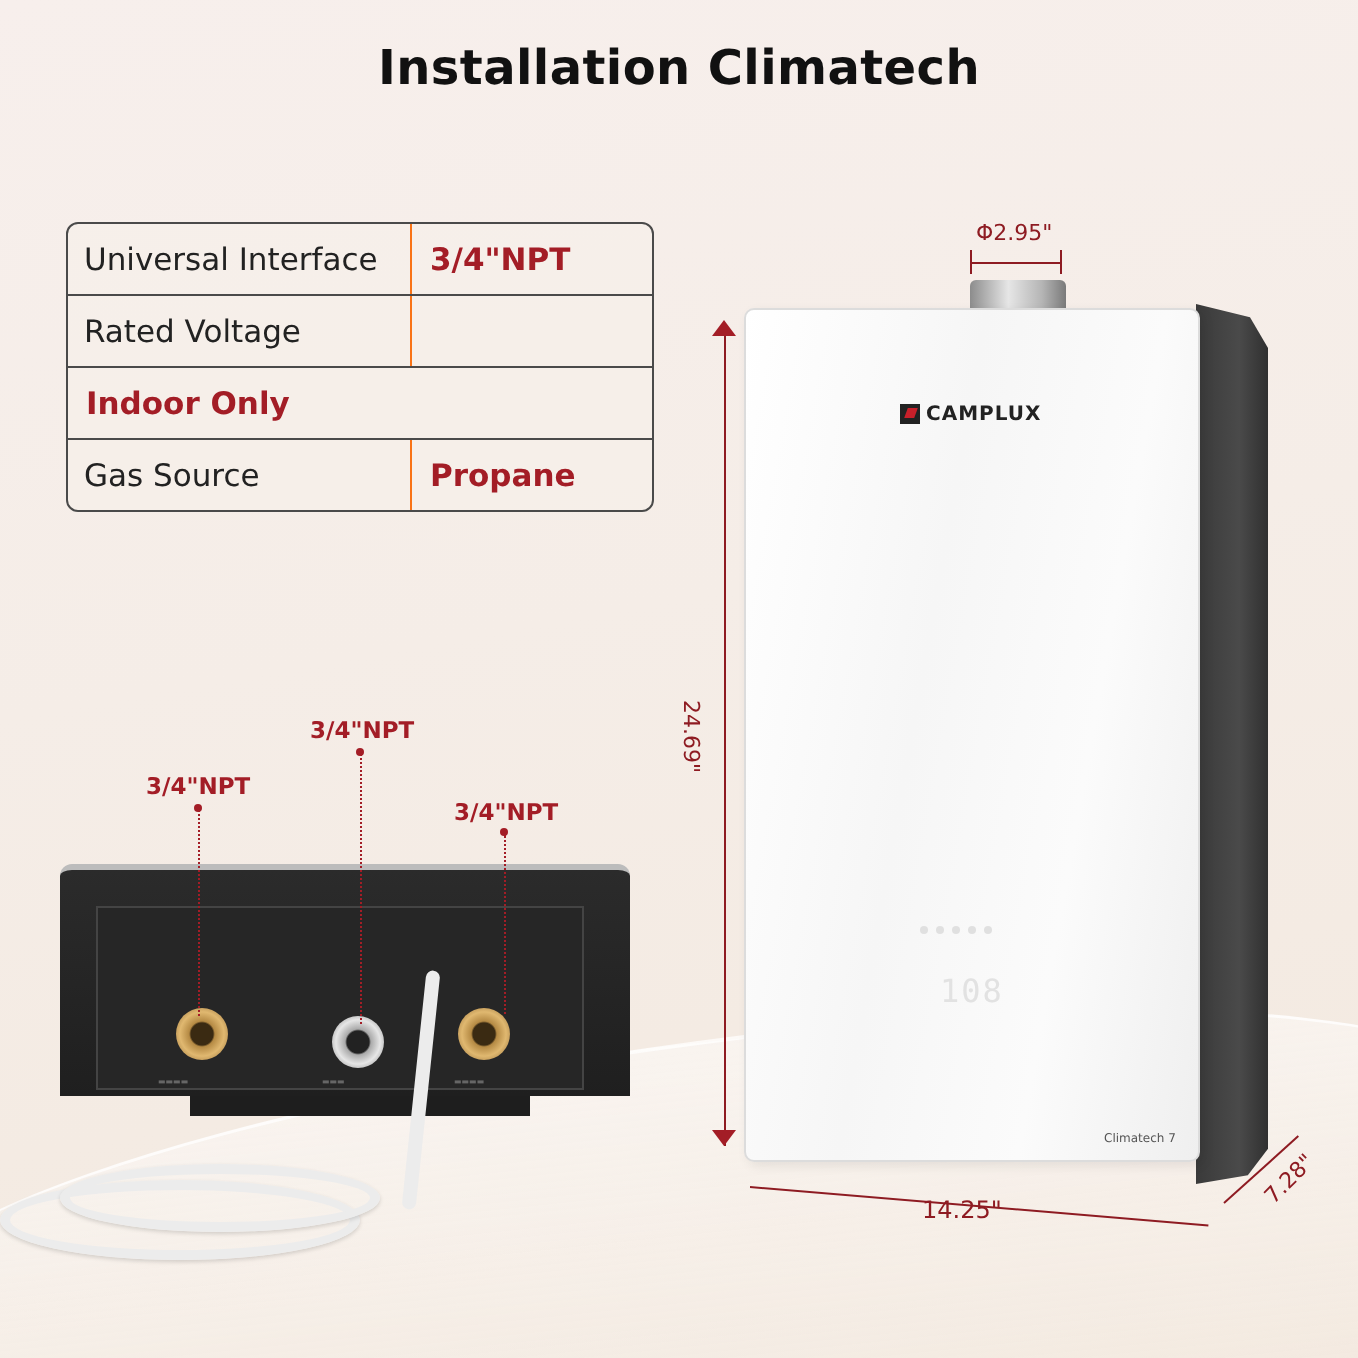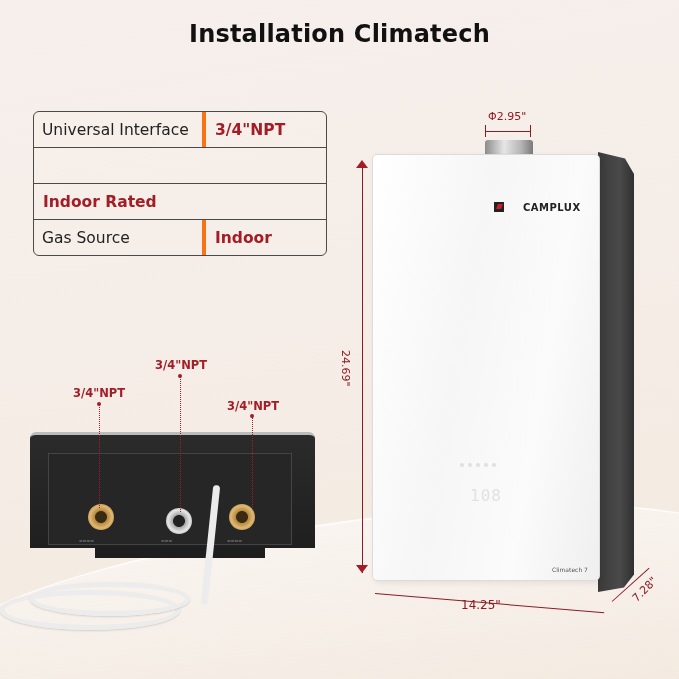--- a/index.html
+++ b/index.html
@@ -23,21 +23,21 @@
     }
     
     .spec-table {
       position: absolute; left: 33px; top: 111px; width: 294px; height: 145px;
       border: 1.5px solid #4a4a4a; border-radius: 6px; overflow: hidden;
       background: rgba(247,240,234,0.6);
     }
     .spec-row { display: flex; height: 36px; border-bottom: 1px solid #4a4a4a; }
     .spec-row:last-child { border-bottom: none; height: 35px; }
     .spec-label {
-      width: 172px; border-right: 4px solid #f97316; padding-left: 8px;
+      width: 172px; border-right: 1px solid #f97316; padding-left: 8px;
       display: flex; align-items: center; font-size: 15.5px; color: #222;
       font-family: "DejaVu Sans", sans-serif;
     }
     .spec-value {
       flex: 1; padding-left: 9px; display: flex; align-items: center;
       font-size: 15.5px; font-weight: bold; color: #a31d26;
       font-family: "DejaVu Sans", sans-serif;
     }
     
     .heater-side {
@@ -51,21 +51,21 @@
       background: linear-gradient(100deg, #ffffff 0%, #f6f6f6 40%, #fbfbfb 70%, #efefef 100%);
       border-radius: 5px; border: 1px solid #dcdcdc;
       box-shadow: 2px 2px 6px rgba(0,0,0,0.08);
     }
     .flue {
       position: absolute; left: 485px; top: 140px; width: 48px; height: 18px;
       background: linear-gradient(90deg, #8c8c8c, #e6e6e6 40%, #b5b5b5 75%, #7a7a7a);
       border-radius: 3px 3px 0 0;
     }
     .brand {
-      position: absolute; left: 450px; top: 202px; display: flex; align-items: flex-start; gap: 19px; margin-left: 44px;
+      position: absolute; left: 450px; top: 202px; display: flex; align-items: flex-start; gap: 3px;
     }
     .brand-mark {
       width: 10px; height: 10px; background: #222; position: relative;
     }
     .brand-mark::after {
       content: ""; position: absolute; left: 3px; top: 2px; width: 5px; height: 5px;
       background: #c8202a; transform: skew(-20deg);
     }
     .brand-text { font-weight: bold; font-size: 10px; color: #222; letter-spacing: 0.5px; }
     .display {
@@ -124,27 +124,28 @@
 <div class="swoosh"></div>
 
 <h1 class="title">Installation Climatech</h1>
 
 <div class="spec-table">
   <div class="spec-row">
     <div class="spec-label">Universal Interface</div>
     <div class="spec-value">3/4"NPT</div>
   </div>
   <div class="spec-row">
-  </div>
-  <div class="spec-row">
-    <div class="spec-value">Indoor Rated</div>
+    <div class="spec-label">Rated Voltage</div>
+  </div>
+  <div class="spec-row">
+    <div class="spec-value">Indoor Only</div>
   </div>
   <div class="spec-row">
     <div class="spec-label">Gas Source</div>
-    <div class="spec-value">Indoor</div>
+    <div class="spec-value">Propane</div>
   </div>
 </div>
 
 <div class="heater-side"></div>
 <div class="flue"></div>
 <div class="heater-front"></div>
 <div class="brand">
   <span class="brand-mark"></span>
   <span class="brand-text">CAMPLUX</span>
 </div>

